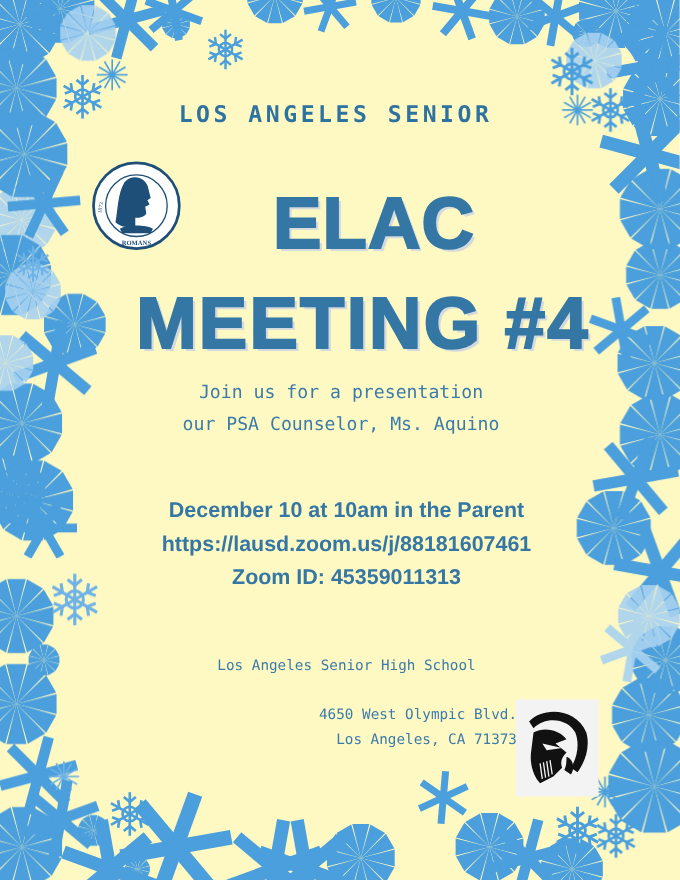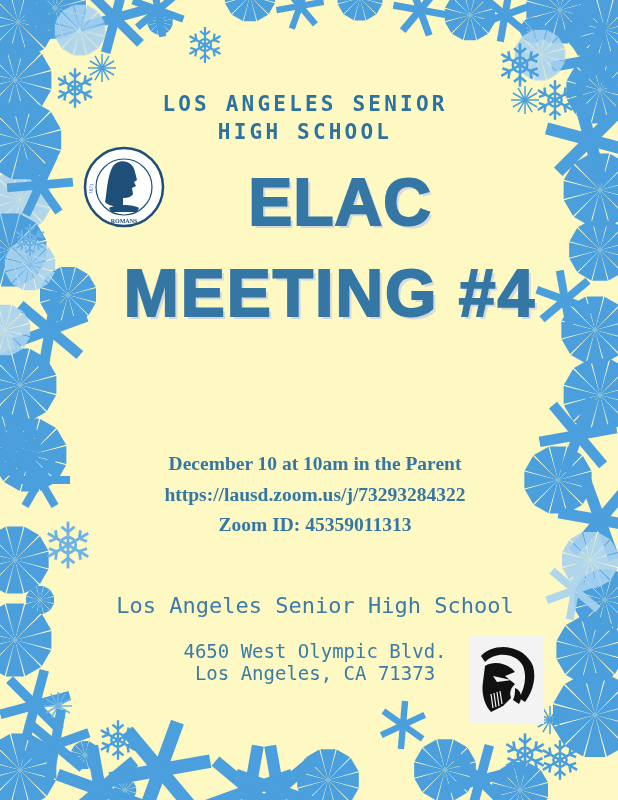--- a/index.html
+++ b/index.html
@@ -34,35 +34,35 @@
   .title-2 { top: 253px; left: 40px; width: 580px; font-size: 66px; line-height: 80px; -webkit-text-stroke: 2px #3577a4; letter-spacing: 2px; }
 
   .intro {
     position: absolute; left: 110px; top: 342px; width: 400px; text-align: center;
     font-family: "DejaVu Sans Mono", monospace; color: #3b7bab;
     font-size: 16.5px; line-height: 29px;
   }
 
   .details {
     position: absolute; left: 90px; top: 449px; width: 450px; text-align: center;
-    font-family: Liberation Serif, serif; font-weight: bold; color: #3577a4;
+    font-family: Liberation Sans, sans-serif; font-weight: bold; color: #3577a4;
     font-size: 19.5px; line-height: 30.5px;
   }
   .details .line { display: block; white-space: nowrap; }
 
   .school-name {
     position: absolute; left: 100px; top: 594px; width: 430px; text-align: center;
     font-family: "DejaVu Sans Mono", monospace; color: #3b7bab;
-    font-size: 22px; line-height: 24px;
+    font-size: 13px; line-height: 24px;
   }
 
   .address {
-    position: absolute; left: 160px; top: 640px; width: 310px; text-align: center;
+    position: absolute; left: 160px; top: 640px; width: 310px; text-align: right;
     font-family: "DejaVu Sans Mono", monospace; color: #3b7bab;
-    font-size: 19px; line-height: 22px;
+    font-size: 13px; line-height: 22px;
   }
 
   .mascot {
     position: absolute; left: 469px; top: 636px; width: 75px; height: 88px;
     background: #f3f3f3;
   }
 </style>
 </head>
 <body>
 
@@ -226,41 +226,42 @@
     <g stroke="#4a9fdc">
       <use href="#crystal" transform="translate(118,740) scale(1.1)"></use>
       <use href="#crystal" transform="translate(525,755) scale(1.2)"></use>
     </g>
   </svg>
 
   <div class="content">
 
     <div class="school-header">
       <div>LOS ANGELES SENIOR</div>
-      <div>HIGH SCHOOL</div>
     </div>
 
     <svg class="seal" viewBox="0 0 82 82">
       <circle cx="41" cy="41" r="39" fill="#ffffff" stroke="#1d4f78" stroke-width="2.5"></circle>
       <circle cx="41" cy="41" r="28" fill="none" stroke="#1d4f78" stroke-width="1.2"></circle>
       <path d="M30,20 C36,12 50,14 52,26 L54,34 L51,36 L53,40 L49,42 L50,48 C48,52 42,52 40,52 L40,60 C30,62 24,58 22,56 C24,46 24,30 30,20 Z" fill="#1d4f78"></path>
       <path d="M26,62 C32,58 50,58 56,62 L54,66 L28,66 Z" fill="#1d4f78"></path>
       <text x="41" y="77" font-size="6" text-anchor="middle" fill="#1d4f78" font-family="Liberation Serif, serif" font-weight="bold">ROMANS</text>
       <text x="9" y="48" font-size="5" fill="#1d4f78" font-family="Liberation Serif, serif" transform="rotate(-80 9 48)">1873</text>
     </svg>
 
     <div class="title-line title-1">ELAC</div>
     <div class="title-line title-2">MEETING #4</div>
 
     <div class="intro">
+      <div>Join us for a presentation</div>
+      <div>our PSA Counselor, Ms. Aquino</div>
     </div>
 
     <div class="details">
       <span class="line">December 10 at 10am in the Parent</span>
-      <span class="line">https://lausd.zoom.us/j/73293284322</span>
+      <span class="line">https://lausd.zoom.us/j/88181607461</span>
       <span class="line">Zoom ID: 45359011313</span>
     </div>
 
     <div class="school-name">Los Angeles Senior High School</div>
 
     <div class="address">
       <div>4650 West Olympic Blvd.</div>
       <div>Los Angeles, CA 71373</div>
     </div>
 

